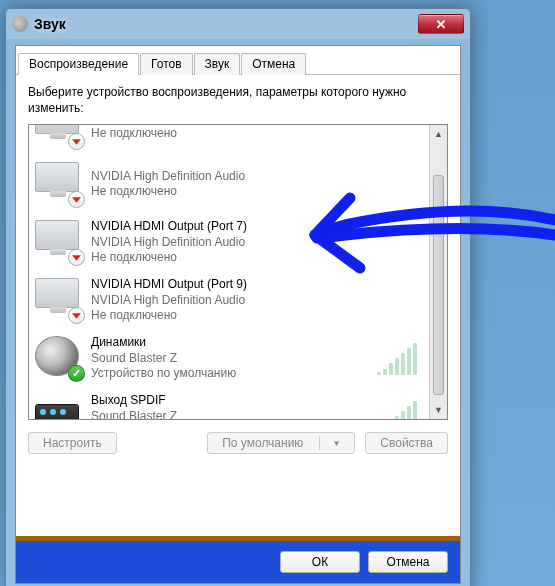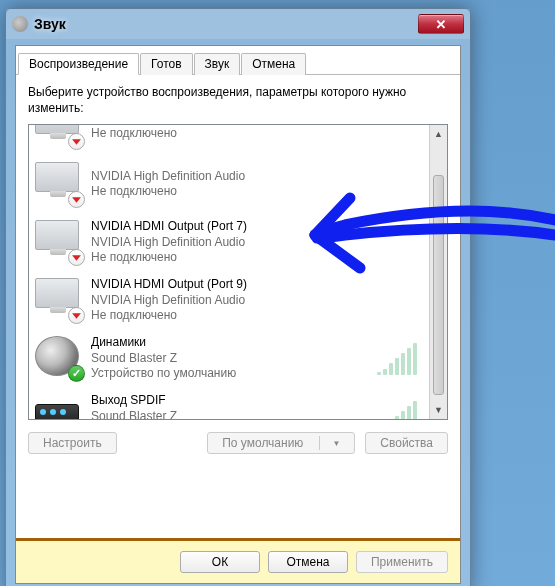--- a/index.html
+++ b/index.html
@@ -262,24 +262,24 @@
     width:1px; height:14px;
     background:#ccc;
     margin: 0 4px 0 8px;
   }
   .spacer { flex: 1; }
   .footer {
     display:flex;
     justify-content:flex-end;
     gap:8px;
     padding: 10px 12px;
-    border-top: 3px solid #a16207;
+    border-top: 5px solid #a16207;
     position:absolute;
     bottom:0; left:0; right:0;
-    background:#fef9c3;
+    background:#1d4ed8;
   }
   .footer .btn { min-width:80px; }
   .arrow-annotation {
     position: absolute;
     top: 180px;
     left: 305px;
     width: 260px;
     height: 100px;
     pointer-events: none;
     z-index: 50;
@@ -433,21 +433,20 @@
           <span class="dd-sep"></span>
           <span style="font-size:8px;color:#888">▼</span>
         </div>
         <div class="btn disabled"><span>Свойства</span></div>
       </div>
     </div>
 
     <div class="footer">
       <div class="btn"><span>ОК</span></div>
       <div class="btn"><span>Отмена</span></div>
-      <div class="btn disabled"><span>Применить</span></div>
     </div>
   </div>
 </div>
 
 <svg class="arrow-annotation" viewBox="0 0 260 100">
   <path d="M 250 40 Q 160 20 40 45 Q 20 50 10 55" stroke="#1020ee" stroke-width="11" fill="none" stroke-linecap="round"></path>
   <path d="M 250 55 Q 160 42 40 55 Q 20 58 12 58" stroke="#1020ee" stroke-width="11" fill="none" stroke-linecap="round"></path>
   <path d="M 10 55 L 45 18" stroke="#1020ee" stroke-width="11" fill="none" stroke-linecap="round"></path>
   <path d="M 10 55 L 55 88" stroke="#1020ee" stroke-width="11" fill="none" stroke-linecap="round"></path>
 </svg>

